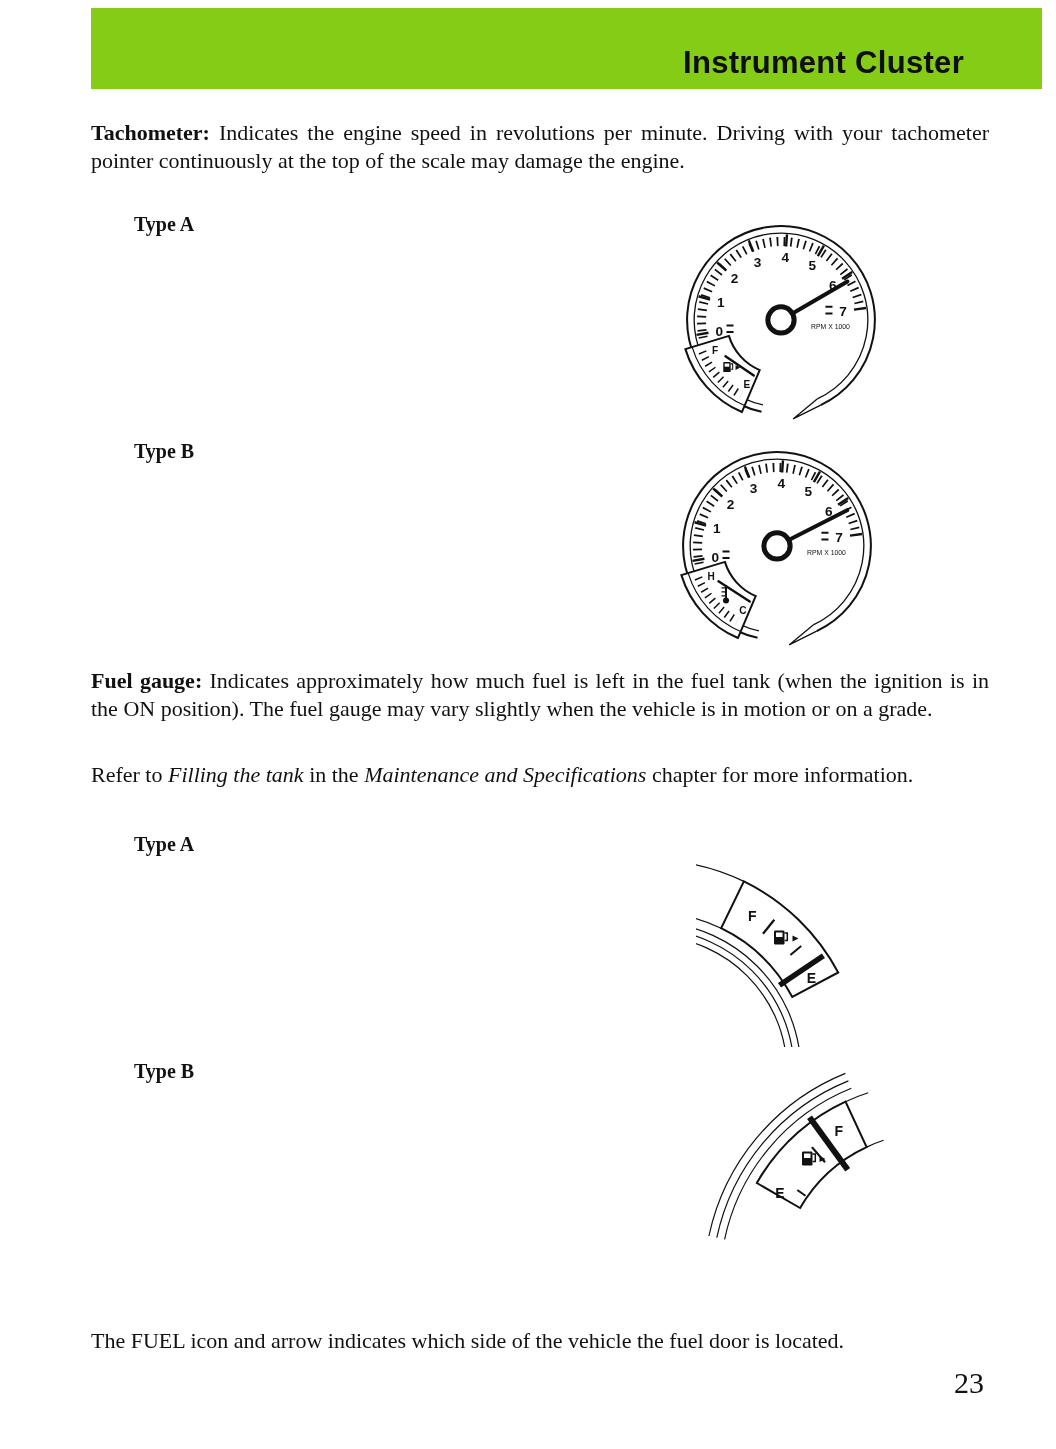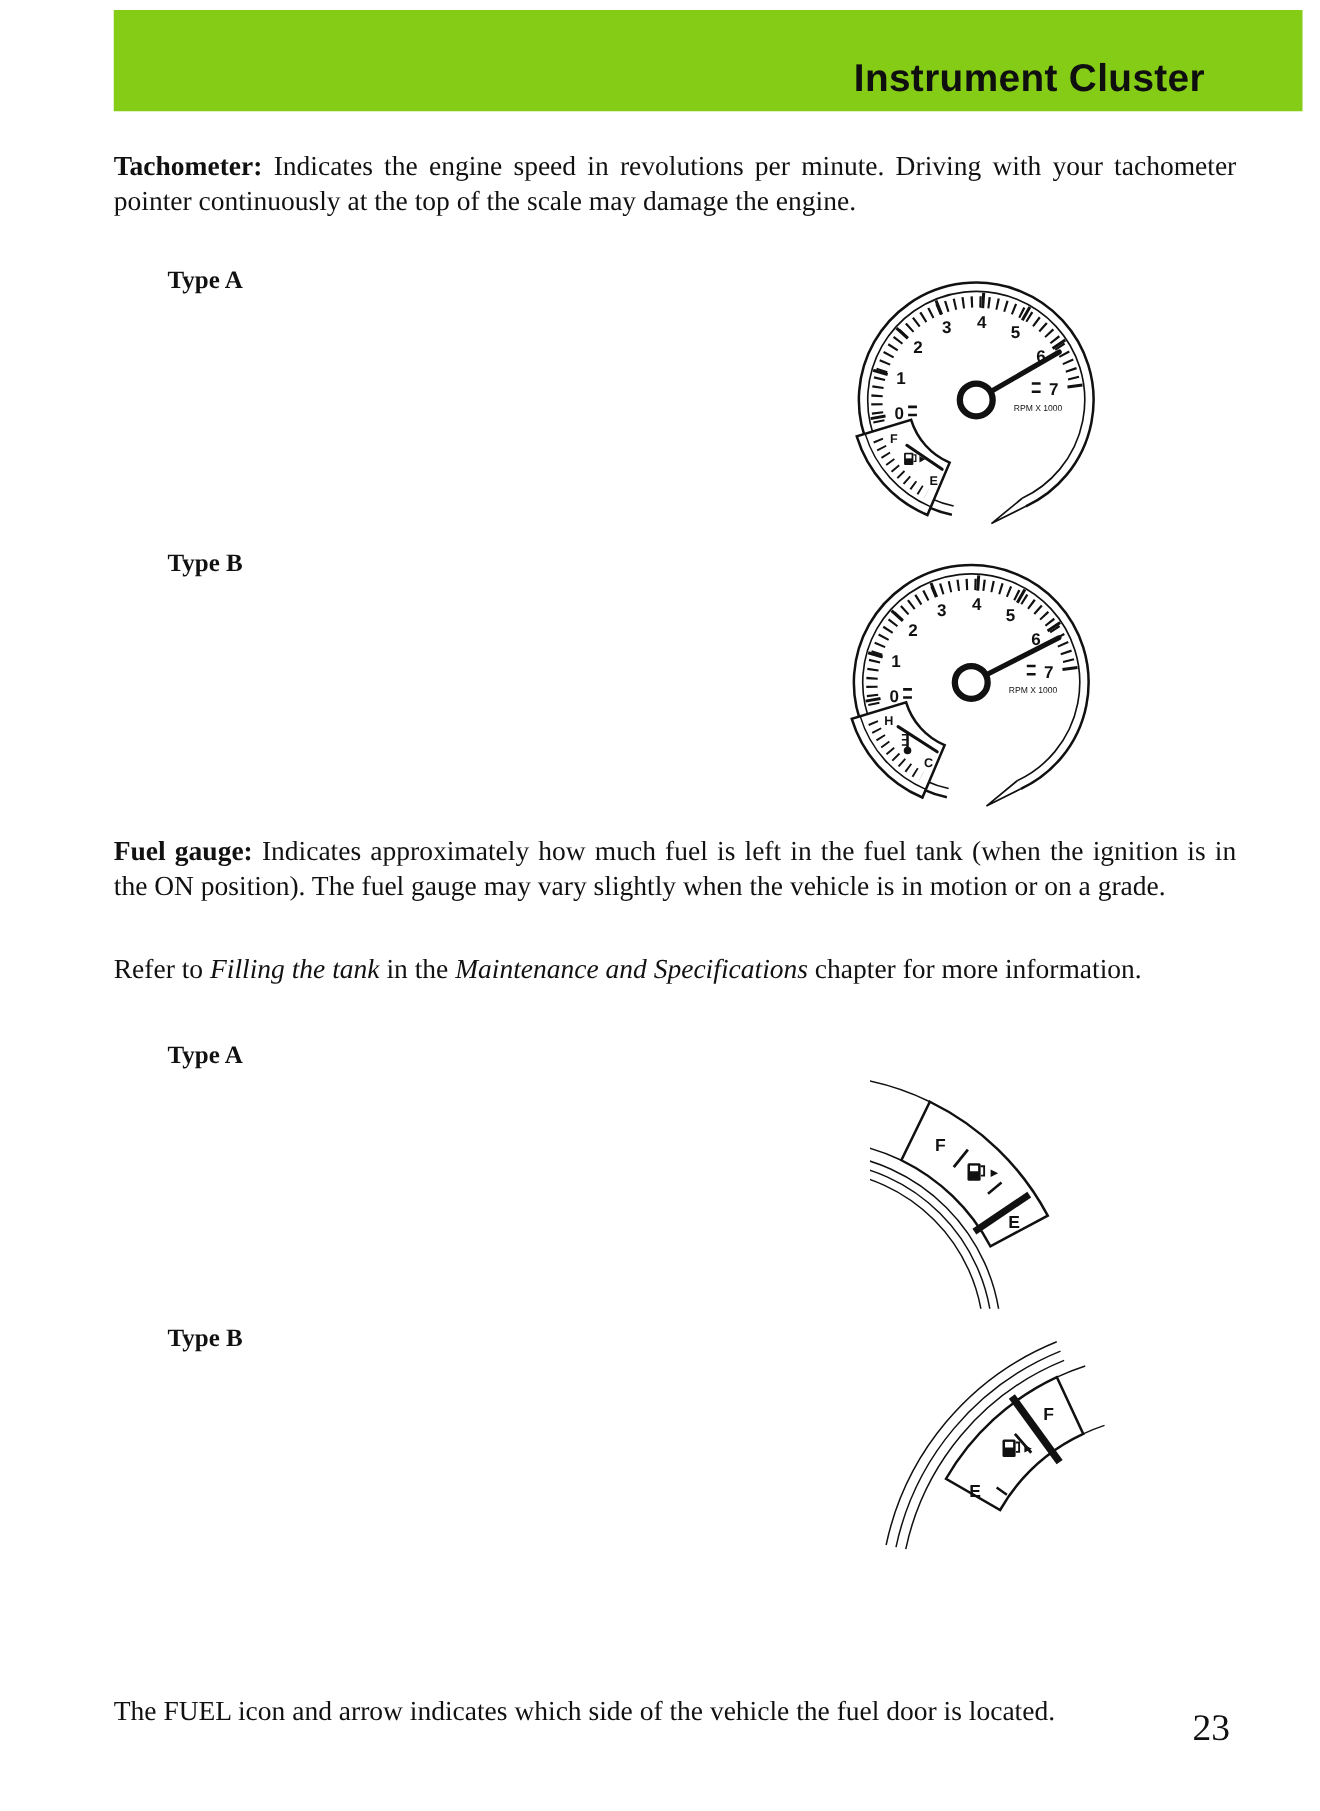--- a/index.html
+++ b/index.html
@@ -175,19 +175,19 @@
       <line x1="111.9" y1="84.1" x2="125.0" y2="99.2" stroke="#111" stroke-width="2.2"></line>
       <line x1="97.3" y1="127.0" x2="105.5" y2="132.8" stroke="#111" stroke-width="2"></line>
       <text x="138.8" y="73.3" font-size="14" font-weight="bold" text-anchor="middle">F</text>
       <text x="80" y="134.9" font-size="14" font-weight="bold" text-anchor="middle">E</text>
       <use href="#pump-icon-def" transform="translate(108,96)"></use>
       <path d="M 119.5 93 L 125.5 96 L 119.5 99 Z" fill="#111"></path>
       <line x1="147.7" y1="106.7" x2="109.5" y2="54.2" stroke="#111" stroke-width="6"></line>
     </svg>
   </div>
 
-  <p class="para" style="top:1355px">
+  <p class="para" style="top:1327px">
     <span>The FUEL icon and arrow indicates which side of the vehicle the fuel door is located.</span>
   </p>
 
   <div class="page-num">23</div>
 
 </div>
 
 </body></html>

